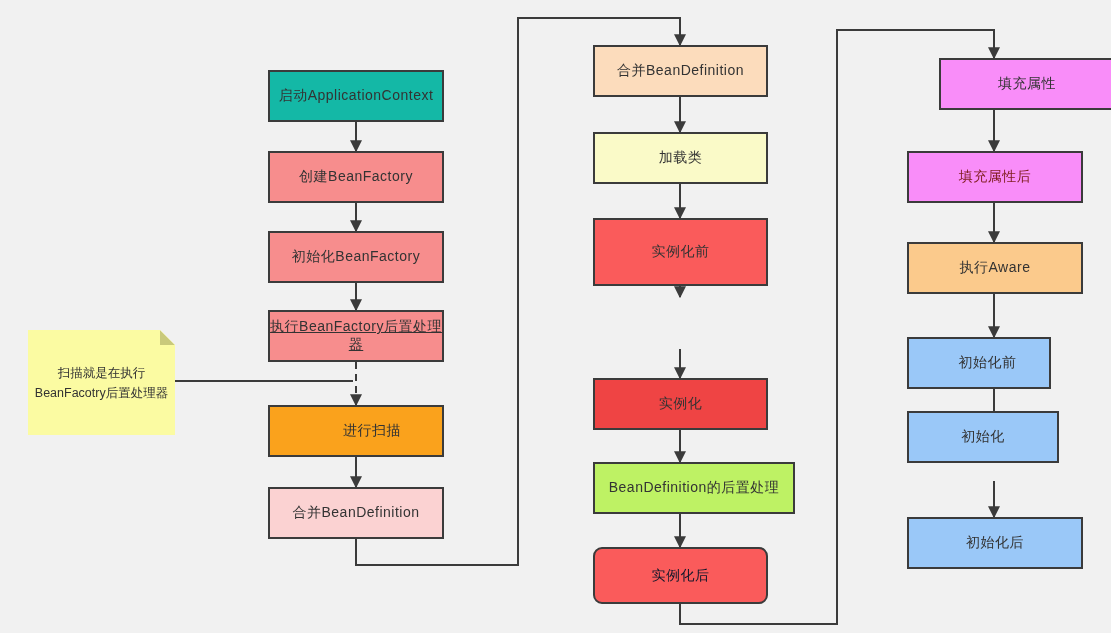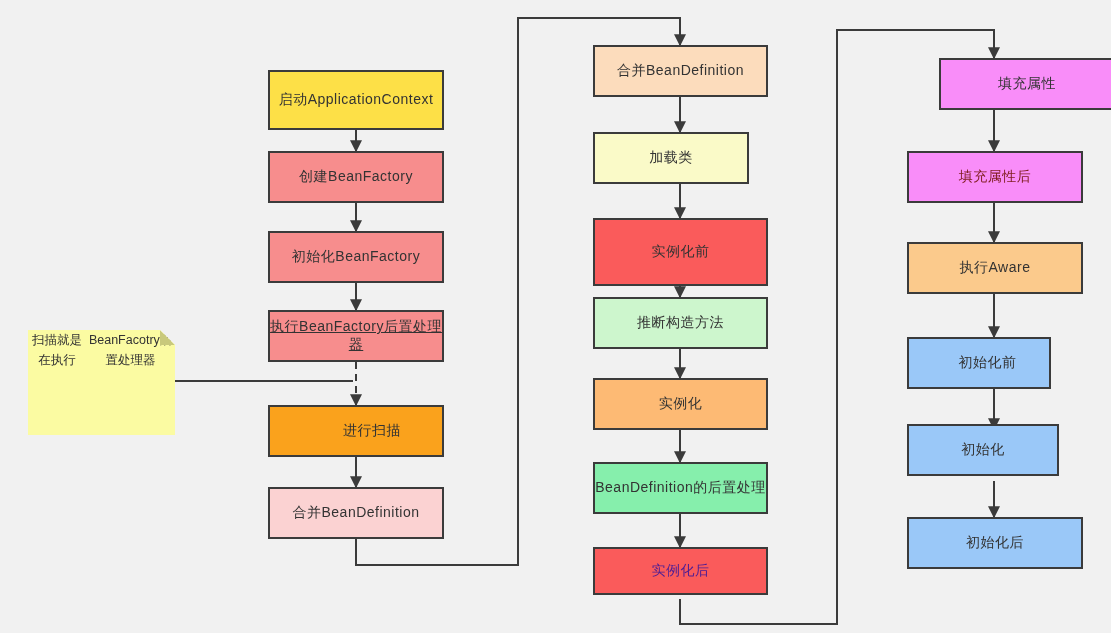--- a/index.html
+++ b/index.html
@@ -38,21 +38,21 @@
     justify-content: center;
     text-align: center;
     font-size: 14px;
     color: #333333;
     letter-spacing: 0.5px;
   }
   .note {
     position: absolute;
     box-sizing: border-box;
     display: flex;
-    flex-direction: row;
+    flex-direction: column;
     justify-content: center;
     text-align: center;
     font-size: 12.5px;
     line-height: 1.6;
     color: #333333;
     clip-path: polygon(0 0, calc(100% - 15px) 0, 100% 15px, 100% 100%, 0 100%);
   }
   .note-fold {
     position: absolute;
     top: 0;
@@ -91,32 +91,31 @@
       <polyline points="994,389 994,429" class="edge" marker-end="url(#arrowhead)"></polyline>
       <polyline points="994,481 994,517" class="edge" marker-end="url(#arrowhead)"></polyline>
       <polyline points="174,381 353,381" class="edge"></polyline>
     </svg>
 
   <div class="note" style="left: 28px; top: 330px; width: 147px; height: 105px; background: rgb(251, 251, 162);">
     <div class="note-fold" style="background: rgb(201, 201, 123);"></div>
     <span>扫描就是在执行</span>
     <span>BeanFacotry后置处理器</span>
   </div>
-<div class="node" style="left: 268px; top: 70px; width: 176px; height: 60px; background: #fde047; color: rgb(51, 51, 51);">启动ApplicationContext</div>
+<div class="node" style="left: 268px; top: 70px; width: 176px; height: 52px; background: #14b8a6; color: rgb(51, 51, 51);">启动ApplicationContext</div>
     <div class="node" style="left: 268px; top: 151px; width: 176px; height: 52px; background: rgb(247, 141, 141); color: rgb(51, 51, 51);">创建BeanFactory</div>
     <div class="node" style="left: 268px; top: 231px; width: 176px; height: 52px; background: rgb(247, 141, 141); color: rgb(51, 51, 51);">初始化BeanFactory</div>
     <div class="node" style="left: 268px; top: 310px; width: 176px; height: 52px; background: rgb(247, 141, 141); color: rgb(51, 51, 51); text-decoration: underline;">执行BeanFactory后置处理器</div>
     <div class="node" style="left: 268px; top: 405px; width: 176px; height: 52px; background: rgb(250, 162, 28); color: rgb(51, 51, 51); padding-left: 32px;">进行扫描</div>
     <div class="node" style="left: 268px; top: 487px; width: 176px; height: 52px; background: rgb(251, 210, 210); color: rgb(51, 51, 51);">合并BeanDefinition</div>
     <div class="node" style="left: 593px; top: 45px; width: 175px; height: 52px; background: rgb(252, 220, 188); color: rgb(51, 51, 51);">合并BeanDefinition</div>
-    <div class="node" style="left: 593px; top: 132px; width: 156px; height: 52px; background: rgb(250, 250, 200); color: rgb(51, 51, 51);">加载类</div>
+    <div class="node" style="left: 593px; top: 132px; width: 175px; height: 52px; background: rgb(250, 250, 200); color: rgb(51, 51, 51);">加载类</div>
     <div class="node" style="left: 593px; top: 218px; width: 175px; height: 68px; background: rgb(250, 91, 91); color: rgb(51, 51, 51);">实例化前</div>
-    <div class="node" style="left: 593px; top: 297px; width: 175px; height: 52px; background: rgb(205, 246, 205); color: rgb(51, 51, 51);">推断构造方法</div>
-    <div class="node" style="left: 593px; top: 378px; width: 175px; height: 52px; background: #fdba74; color: rgb(51, 51, 51);">实例化</div>
-    <div class="node" style="left: 593px; top: 462px; width: 175px; height: 52px; background: #86efac; color: rgb(51, 51, 51);">BeanDefinition的后置处理</div>
-    <div class="node" style="left: 593px; top: 547px; width: 175px; height: 48px; background: rgb(250, 91, 91); color: #4c1d95;">实例化后</div>
+    <div class="node" style="left: 593px; top: 378px; width: 175px; height: 52px; background: #ef4444; color: rgb(51, 51, 51);">实例化</div>
+    <div class="node" style="left: 593px; top: 462px; width: 202px; height: 52px; background: #bef264; color: rgb(51, 51, 51);">BeanDefinition的后置处理</div>
+    <div class="node" style="left: 593px; top: 547px; width: 175px; height: 57px; background: rgb(250, 91, 91); color: #0f172a; border-radius: 9px;">实例化后</div>
     <div class="node" style="left: 939px; top: 58px; width: 176px; height: 52px; background: rgb(249, 141, 249); color: rgb(51, 51, 51);">填充属性</div>
     <div class="node" style="left: 907px; top: 151px; width: 176px; height: 52px; background: rgb(249, 141, 249); color: #7f1d1d;">填充属性后</div>
     <div class="node" style="left: 907px; top: 242px; width: 176px; height: 52px; background: rgb(251, 202, 140); color: rgb(51, 51, 51);">执行Aware</div>
     <div class="node" style="left: 907px; top: 337px; width: 144px; height: 52px; background: rgb(154, 200, 248); color: rgb(51, 51, 51); padding-left: 17px;">初始化前</div>
-    <div class="node" style="left: 907px; top: 424px; width: 152px; height: 52px; background: rgb(154, 200, 248); color: rgb(51, 51, 51);">初始化</div>
+    <div class="node" style="left: 907px; top: 411px; width: 152px; height: 52px; background: rgb(154, 200, 248); color: rgb(51, 51, 51);">初始化</div>
     <div class="node" style="left: 907px; top: 517px; width: 176px; height: 52px; background: rgb(154, 200, 248); color: rgb(51, 51, 51);">初始化后</div>
   </div>
 
 </body></html>

